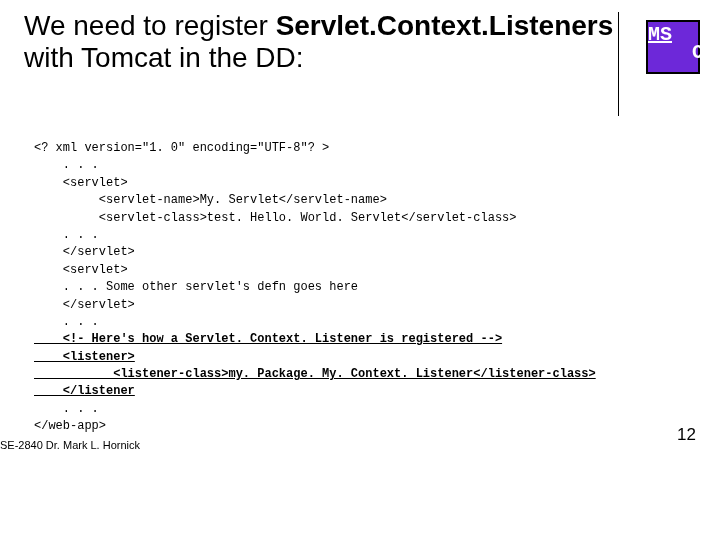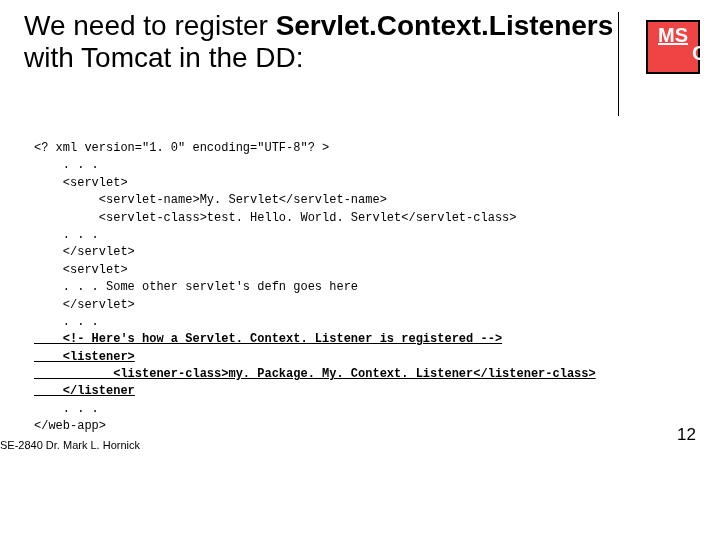--- a/index.html
+++ b/index.html
@@ -32,26 +32,26 @@
   }
   .title .bold {
     font-weight: 700;
   }
   .logo {
     position: absolute;
     top: 20px;
     right: 20px;
     width: 54px;
     height: 54px;
-    background: #ef4444;
+    background: #6d28d9;
     border: 2px solid #000;
     box-sizing: border-box;
     color: #fff;
-    font-family: Liberation Sans, sans-serif;
-    text-align: center;
+    font-family: Liberation Mono, monospace;
+    text-align: left;
   }
   .logo .row {
     display: block;
     line-height: 0.9;
   }
   .logo .r1 { font-size: 20px; font-weight: 700; padding-top: 4px; text-decoration: underline; }
   .logo .r2 { font-size: 20px; font-weight: 700; padding-left: 44px; }
   .title-divider {
     position: absolute;
     top: 12px;

